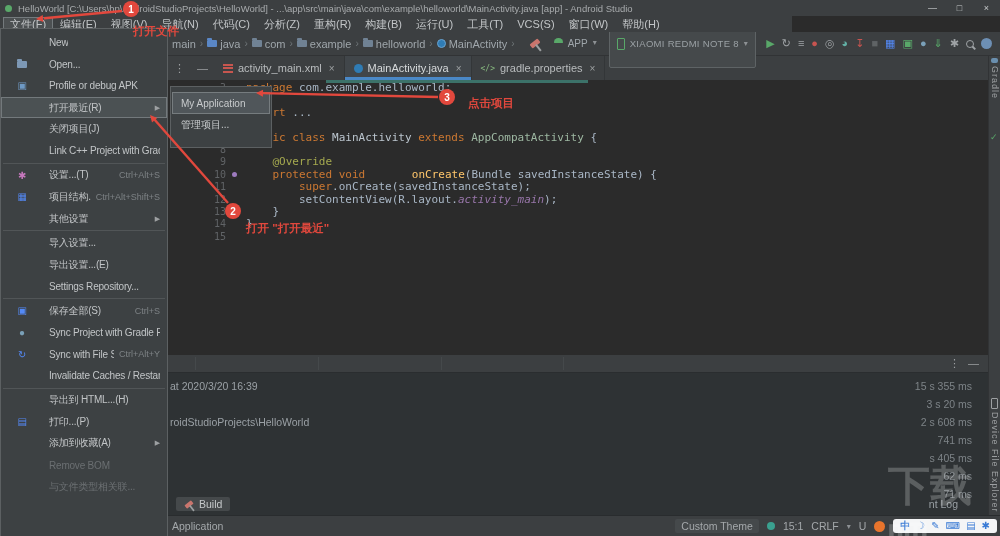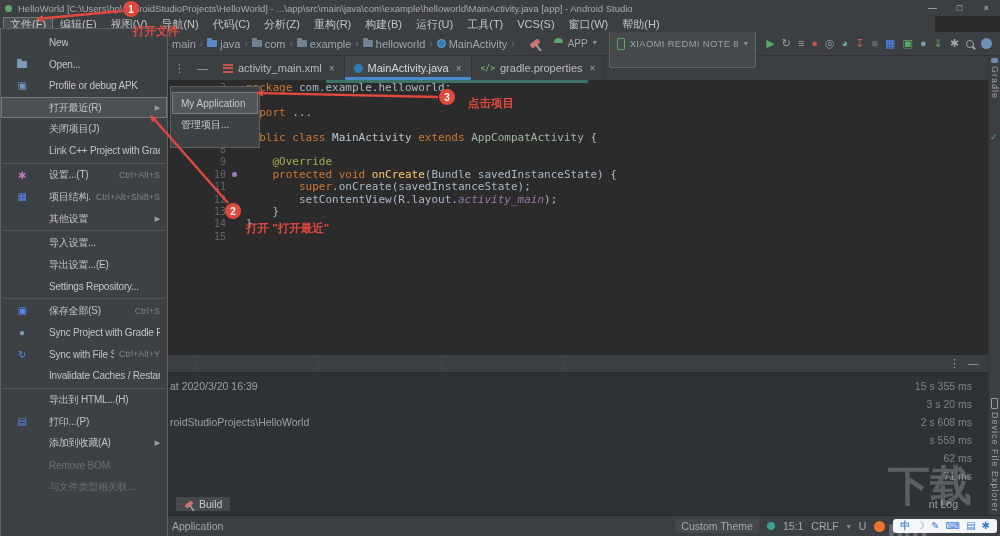--- a/index.html
+++ b/index.html
@@ -8,21 +8,21 @@
 
   
   .titlebar{position:absolute;left:0;top:0;width:1000px;height:16px;background:#3c3f41;
             display:flex;align-items:center;font-size:9.5px;color:#a8abad;z-index:5;}
   .as-logo{width:7px;height:7px;border-radius:50%;background:#59a869;margin:0 6px 0 5px;flex:0 0 auto;}
   .title-text{white-space:nowrap;overflow:hidden;}
   .win-controls{margin-left:auto;display:flex;flex:0 0 auto;}
   .wc{width:27px;text-align:center;font-size:9px;color:#c7cacc;}
 
   
-  .menubar{position:absolute;left:0;top:16px;width:935px;height:16px;background:#3c3f41;
+  .menubar{position:absolute;left:0;top:16px;width:792px;height:16px;background:#3c3f41;
            display:flex;align-items:center;font-size:11px;color:#c2c5c7;z-index:5;padding-left:3px;box-sizing:border-box;}
   .mb-item{padding:0 7px;height:15px;line-height:15px;white-space:nowrap;}
   .mb-first{background:#4c5052;outline:1px solid #747a7d;outline-offset:-1px;}
 
   
   .toolbar{position:absolute;left:0;top:32px;width:1000px;height:24px;background:#3c3f41;
            border-bottom:1px solid #313335;display:flex;align-items:center;z-index:4;box-sizing:border-box;}
   .breadcrumbs{margin-left:172px;display:flex;align-items:center;gap:3px;font-size:11px;color:#9fa6ab;}
   .crumb{display:flex;align-items:center;gap:3px;}
   .crumb-sep{color:#6f7578;font-size:10px;margin:0 1px;}
@@ -57,21 +57,21 @@
   .ti-props{font-size:8px;color:#87b87f;font-family:"DejaVu Sans Mono",monospace;}
 
   
   .editor{position:absolute;left:168px;top:80px;width:820px;height:275px;background:#2b2b2b;
           font-family:"DejaVu Sans Mono",monospace;font-size:11px;z-index:1;}
   .caret-bar{position:absolute;left:158px;top:0;width:262px;height:3px;background:#3f7f74;opacity:.85;}
   #code-lines{position:absolute;left:0;top:2px;right:0;}
   .code-line{display:flex;height:12.4px;line-height:12.4px;}
   .gutter{flex:0 0 60px;width:60px;text-align:right;padding-right:2px;box-sizing:border-box;color:#606366;font-size:10px;}
   .code{padding-left:18px;white-space:pre;}
-  .tok-kw{color:#cc7832;}.tok-id{color:#a9b7c6;}.tok-meth{color:#ffc66b;}.tok-ann{color:#a5a94f;}
+  .tok-kw{color:#cc7832;}.tok-id{color:#a9b7c6;}.tok-meth{color:#ffc66b;margin-left:40px;}.tok-ann{color:#a5a94f;}
   .tok-field{color:#9876aa;font-style:italic;}.tok-cls{color:#bcc6cf;}.tok-cls2{color:#9eb8a2;}
   .override-marker{position:absolute;left:64px;top:92px;width:5px;height:5px;border-radius:50%;background:#9d7bbf;}
 
   
   .buildpanel{position:absolute;left:168px;top:355px;width:820px;height:160px;background:#2e3234;z-index:1;}
   .bp-header{position:relative;height:17px;background:#3c3f41;border-bottom:1px solid #2a2d2f;}
   .bph-sep{position:absolute;top:2px;bottom:2px;width:1px;background:#45494b;}
   .bp-kebab{position:absolute;right:28px;top:2px;color:#9da0a2;font-size:11px;line-height:13px;}
   .bp-min{position:absolute;right:9px;top:2px;color:#9da0a2;font-size:11px;line-height:13px;}
   #bp-rows{padding-top:4px;}
@@ -111,21 +111,21 @@
   .mi-label{white-space:nowrap;overflow:hidden;}
   .mi-short{margin-left:auto;font-size:9px;color:#7d8285;padding-left:5px;letter-spacing:0;}
   .mi-arrow{margin-left:auto;color:#9da0a2;font-size:7px;}
   .mi.hl{background:#4b5153;outline:1px solid #73797c;outline-offset:-1px;}
   .mi.dis{color:#6b6f72;}
   .msep{height:1px;background:#515557;margin:1px 2px;}
   .fold-ic{width:10px;height:7px;background:#7d98b5;border-radius:1px;position:relative;display:inline-block;}
   .fold-ic::before{content:"";position:absolute;top:-2px;left:0;width:5px;height:2px;background:inherit;border-radius:1px 1px 0 0;}
 
   
-  .submenu{position:absolute;left:170px;top:86px;width:90px;height:62px;background:#3d4143;border:1px solid #5c6062;
+  .submenu{position:absolute;left:170px;top:86px;width:102px;height:62px;background:#3d4143;border:1px solid #5c6062;
            z-index:21;box-sizing:border-box;padding-top:5px;font-size:10px;color:#c8cbcd;}
   .smi{height:22px;display:flex;align-items:center;padding-left:9px;margin:0 1px;white-space:nowrap;}
   .smi.hl{background:#50565a;outline:1px solid #767c7f;outline-offset:-1px;}
 
   
   .arrows{position:absolute;left:0;top:0;z-index:40;pointer-events:none;}
   .badge{position:absolute;width:16px;height:16px;border-radius:50%;background:#e2483d;color:#fff;font-size:10px;
          font-weight:bold;display:flex;align-items:center;justify-content:center;z-index:41;}
   #badge1{left:123px;top:1px;}
   #badge2{left:225px;top:203px;}
@@ -328,21 +328,25 @@
         <div class="bp-row">
           <span class="bp-left"></span>
           <span class="bp-time">3 s 20 ms</span>
         </div>
         <div class="bp-row">
           <span class="bp-left">roidStudioProjects\HelloWorld</span>
           <span class="bp-time">2 s 608 ms</span>
         </div>
         <div class="bp-row">
           <span class="bp-left"></span>
-          <span class="bp-time">s 559 ms</span>
+          <span class="bp-time">741 ms</span>
+        </div>
+        <div class="bp-row">
+          <span class="bp-left"></span>
+          <span class="bp-time">s 405 ms</span>
         </div>
         <div class="bp-row">
           <span class="bp-left"></span>
           <span class="bp-time">62 ms</span>
         </div>
         <div class="bp-row">
           <span class="bp-left"></span>
           <span class="bp-time">71 ms</span>
         </div>
       </div>

